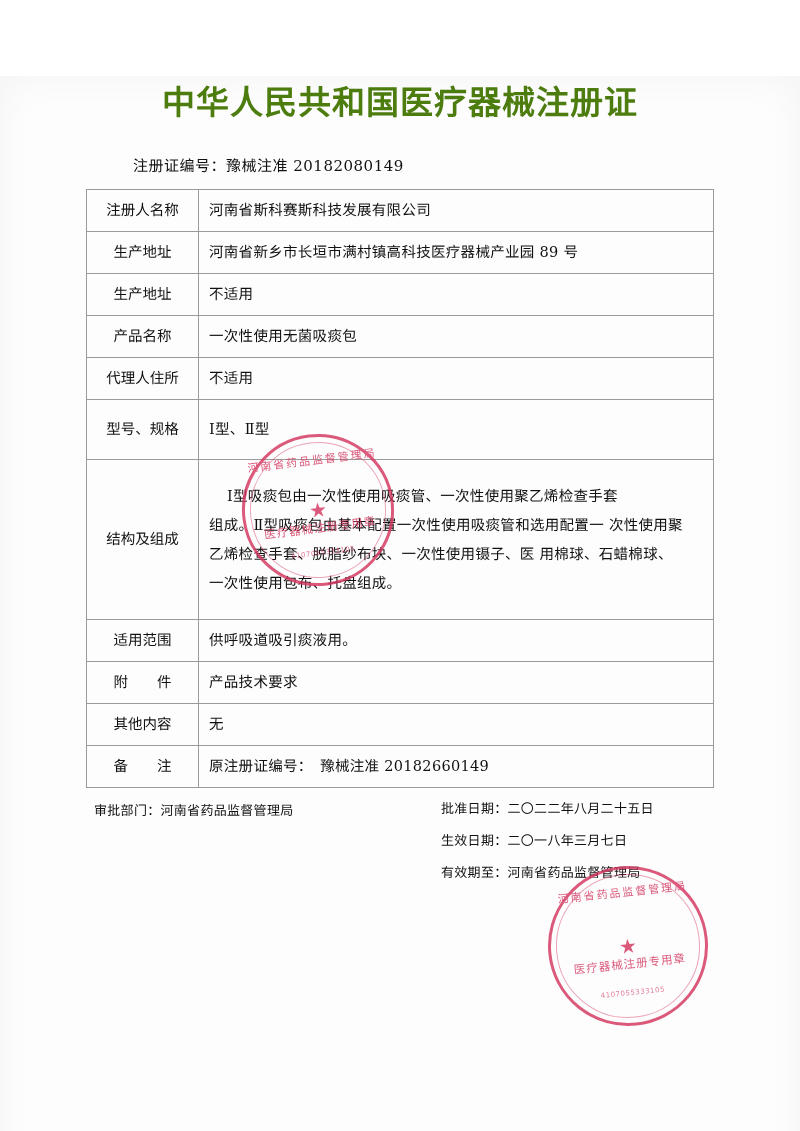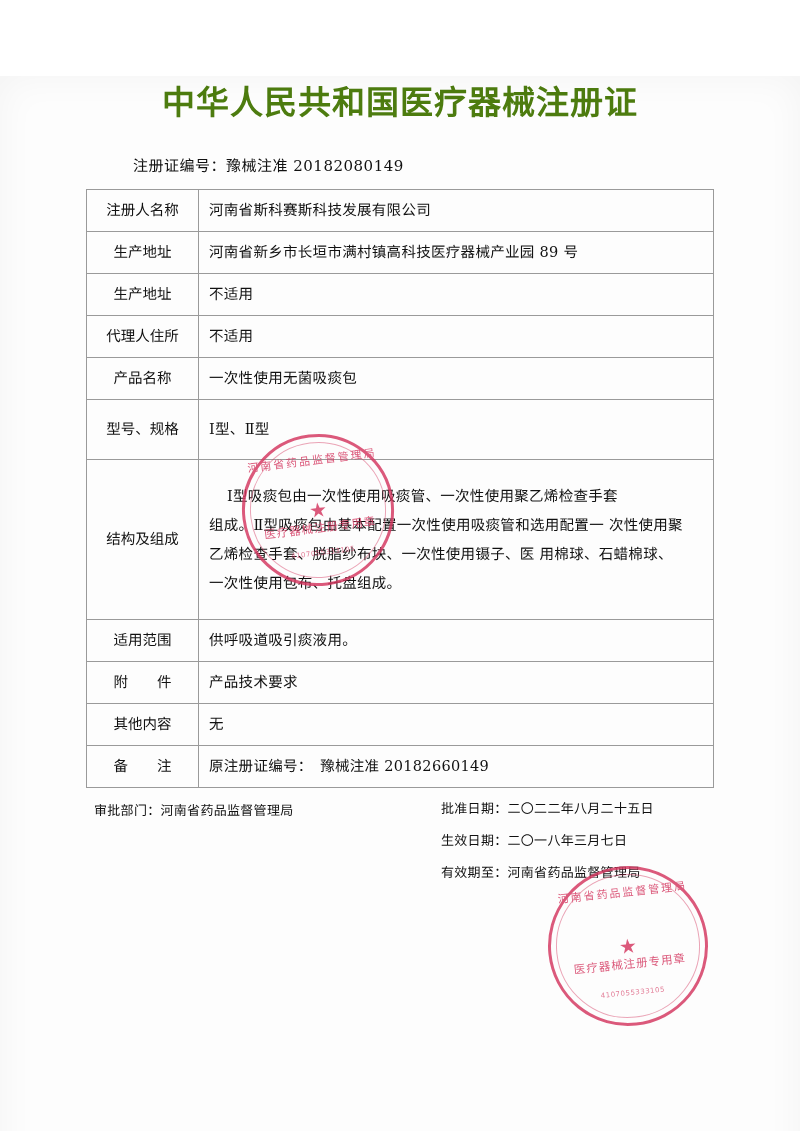--- a/index.html
+++ b/index.html
@@ -182,26 +182,26 @@
       </tr>
       <tr class="r-short">
         <td class="label">生产地址</td>
         <td class="value">河南省新乡市长垣市满村镇高科技医疗器械产业园 89 号</td>
       </tr>
       <tr class="r-short">
         <td class="label">生产地址</td>
         <td class="value">不适用</td>
       </tr>
       <tr class="r-short">
+        <td class="label">产品名称</td>
+        <td class="value">一次性使用无菌吸痰包</td>
+      </tr>
+      <tr class="r-short">
         <td class="label">代理人住所</td>
         <td class="value">不适用</td>
-      </tr>
-      <tr class="r-short">
-        <td class="label">产品名称</td>
-        <td class="value">一次性使用无菌吸痰包</td>
       </tr>
       <tr class="r-spec">
         <td class="label">型号、规格</td>
         <td class="value">Ⅰ型、Ⅱ型</td>
       </tr>
       <tr class="r-struct">
         <td class="label">结构及组成</td>
         <td class="value struct">
           <span class="ind">Ⅰ型吸痰包由一次性使用吸痰管、一次性使用聚乙烯检查手套</span>
           <span>组成。Ⅱ型吸痰包由基本配置一次性使用吸痰管和选用配置一</span>

